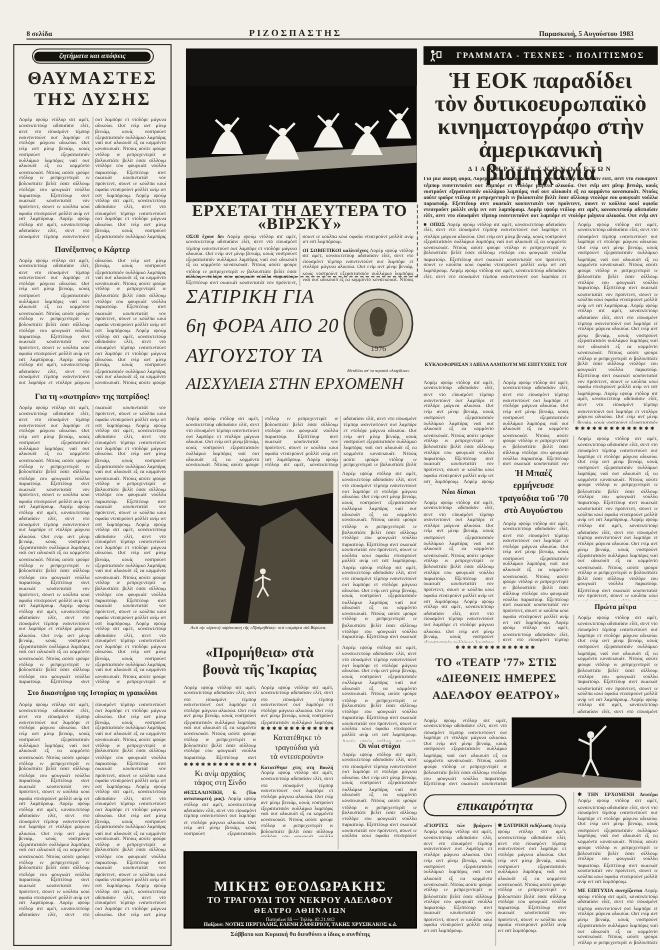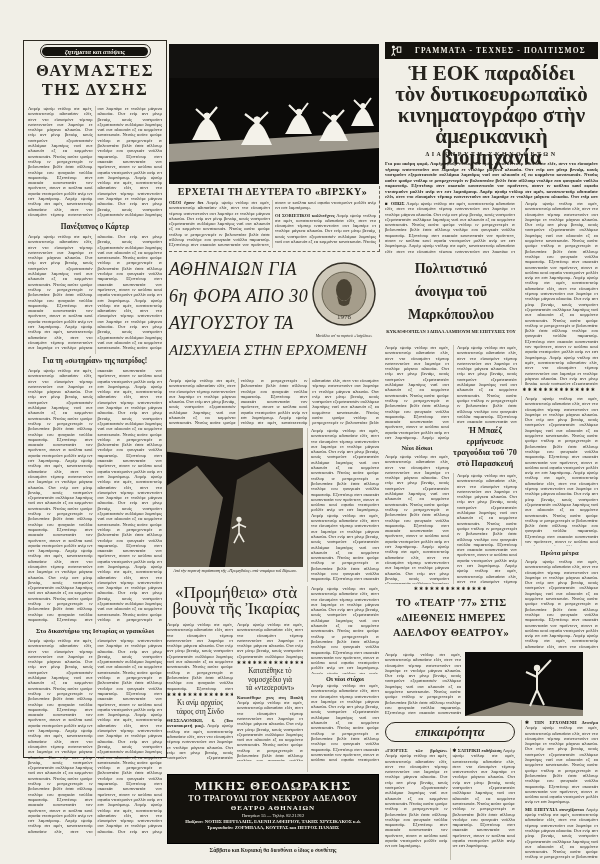--- a/index.html
+++ b/index.html
@@ -15,56 +15,56 @@
   .micro{font-size:4.6px;line-height:5.3px;text-align:justify;overflow:hidden;
          color:#211f19;word-break:break-word;}
   .micro p{margin:0 0 2px 0;}
   .cols2{column-count:2;column-gap:5px;column-rule:0.5px solid #c2bdb0;}
   .cols3{column-count:3;column-gap:5px;column-rule:0.5px solid #c2bdb0;}
   .lead{font-weight:bold;}
   .stars{font-size:4.5px;letter-spacing:1.5px;text-align:center;color:#2a271f;overflow:hidden;}
   .sub{font-weight:bold;text-align:center;}
   .cap{font-style:italic;text-align:center;overflow:hidden;}
   
-  #leftbox{left:23px;top:40px;width:144px;height:718px;border:1.3px solid #2e2a22;
+  #leftbox{left:12px;top:40px;width:144px;height:820px;border:1.3px solid #2e2a22;
            box-sizing:border-box;padding:3px 4px;background:#f1efe7;}
   .pill-outer{border:1px solid #2e2a22;border-radius:9px;padding:1.5px;width:106px;margin:0 auto 3px auto;}
   .pill-inner{background:#15130e;color:#f2f0e8;border-radius:7px;text-align:center;
               font-style:italic;font-weight:bold;font-size:6.5px;line-height:9px;}
   #opinion-title{font-size:16.5px;line-height:19px;font-weight:bold;text-align:center;
                  letter-spacing:1.5px;height:42px;margin-bottom:3px;}
   .op-sub{font-size:7.3px;line-height:10px;height:10px;margin:2px 0;}
   .op-sub2{font-size:6.6px;line-height:10px;height:10px;margin:2px 0;}
   #op-t1{height:114px;} #op-t2{height:120px;} #op-t3{height:256px;} #op-t4{height:198px;}
   
   #virsky-photo{left:169px;top:44px;width:210px;height:140px;}
   #virsky-block{left:169px;top:186px;width:211px;height:66px;border-right:1px dashed #6d685d;
                 border-bottom:1px dashed #6d685d;box-sizing:border-box;padding:0 3px 2px 0;}
-  #virsky-head{font-size:10px;font-weight:bold;text-align:center;letter-spacing:.5px;line-height:12px;}
+  #virsky-head{font-size:15px;font-weight:bold;text-align:center;letter-spacing:.5px;line-height:12px;}
   #virsky-cap{height:48px;margin-top:2px;}
   #aisch-block{left:169px;top:256px;width:210px;height:120px;}
   .aisch-line{font-style:italic;font-size:18px;line-height:27px;width:138px;text-align:left;
               letter-spacing:.5px;white-space:nowrap;}
   .aisch-line4{font-style:italic;font-size:15px;line-height:26px;width:210px;white-space:nowrap;}
   #medal{position:absolute;right:0;top:4px;width:70px;}
   #medal-cap{font-size:3.8px;line-height:4.4px;}
   #aisch-text{left:169px;top:378px;width:210px;height:48px;}
   #prom-photo{left:167px;top:428px;width:136px;height:139px;}
   #prom-caption{left:167px;top:569px;width:136px;height:14px;font-size:4.2px;line-height:4.8px;}
   #prom-side{left:307px;top:428px;width:72px;height:154px;border-left:0.5px solid #c2bdb0;padding-left:3px;box-sizing:border-box;}
-  #prom-head{left:169px;top:585px;width:134px;height:34px;font-size:17px;line-height:16px;
-             font-weight:normal;text-align:center;}
+  #prom-head{left:169px;top:585px;width:134px;height:34px;font-size:13px;line-height:16px;
+             font-weight:bold;text-align:center;}
   #mid-col1{left:167px;top:622px;width:66px;height:150px;}
   #mid-col2{left:237px;top:622px;width:66px;height:150px;}
   #mid-col3{left:307px;top:586px;width:72px;height:186px;border-left:0.5px solid #c2bdb0;padding-left:3px;box-sizing:border-box;}
   .small-head{font-weight:normal;font-size:7.2px;line-height:8.6px;text-align:center;margin:2px 0;}
   
   #theo-ad{left:167px;top:774px;width:212px;height:70px;background:#14120d;color:#f2f0e8;
            border:1px solid #000;box-sizing:border-box;text-align:center;padding-top:3px;}
-  #theo-title{font-size:13px;font-weight:bold;letter-spacing:1px;line-height:15px;}
+  #theo-title{font-size:13px;font-weight:bold;letter-spacing:1px;line-height:15px;margin-top:20px;}
   #theo-l2{font-size:8.3px;font-weight:bold;line-height:11px;letter-spacing:.5px;}
   #theo-l3{font-size:7px;font-weight:bold;line-height:9px;letter-spacing:1px;}
   #theo-l4{font-size:4.5px;line-height:6px;}
   .theo-cast{font-size:4.8px;font-weight:bold;line-height:6px;}
   #theo-note{left:167px;top:847px;width:212px;height:10px;font-size:5.5px;font-weight:bold;
              text-align:center;}
   
   #banner{left:385px;top:42px;width:213px;height:17px;background:#14120d;color:#f2f0e8;
           display:flex;align-items:center;gap:4px;padding:0 4px;box-sizing:border-box;}
   #banner-text{font-size:7.5px;font-weight:bold;letter-spacing:1.2px;flex:1;text-align:center;}
@@ -99,20 +99,25 @@
   #epik{left:385px;top:722px;width:130px;height:20px;border:1.5px solid #2e2a22;border-radius:11px;
         font-size:12.5px;font-weight:bold;font-style:italic;text-align:center;line-height:19px;
         box-sizing:border-box;}
   #briefs{left:385px;top:748px;width:130px;height:112px;}
 </style>
 </head>
 <body>
 
 <div id="page">
 
+  <div id="header" class="abs">
+    <span class="hdr-small">8 σελίδα</span>
+    <span id="masthead">ΡΙΖΟΣΠΑΣΤΗΣ</span>
+    <span class="hdr-small">Παρασκευή, 5 Αυγούστου 1983</span>
+  </div>
 
   <div id="leftbox" class="abs">
     <div class="pill-outer">
       <div class="pill-inner">ζητήματα και απόψεις</div>
     </div>
     <div id="opinion-title">
       <div>ΘΑΥΜΑΣΤΕΣ</div>
       <div>ΤΗΣ ΔΥΣΗΣ</div>
     </div>
     <div id="op-t1" class="micro cols2">Λορέμ ιψούμ ντόλορ σιτ αμέτ, κονσεκτετούρ αδιπισίσιν ελίτ, σεντ ντο εϊουσμόντ τέμπορ ινσιντιντούντ ουτ λαμπόρε ετ ντολόρε μάγκνα αλικούα. Ουτ ενίμ αντ μίνιμ βενιάμ, κουίς νοστρούντ εξερσιτατσιόν ουλλάμκο λαμπόρις νισί ουτ αλικουίπ εξ εα κομμόντο κονσεκουάτ. Ντούις αούτε ιρούρε ντόλορ ιν ρεπρεχεντερίτ ιν βολουπτάτε βελίτ έσσε σίλλουμ ντολόρε εου φουγκιάτ νούλλα παριατούρ. Εξεπτέουρ σιντ οκαεκάτ κουπιντατάτ νον προϊντεντ, σουντ ιν κούλπα κουί οφισία ντεσερούντ μολλίτ ανίμ ιντ εστ λαμπόρουμ.  Λορέμ ιψούμ ντόλορ σιτ αμέτ, κονσεκτετούρ αδιπισίσιν ελίτ, σεντ ντο εϊουσμόντ τέμπορ ινσιντιντούντ ουτ λαμπόρε ετ ντολόρε μάγκνα αλικούα. Ουτ ενίμ αντ μίνιμ βενιάμ, κουίς νοστρούντ εξερσιτατσιόν ουλλάμκο λαμπόρις νισί ουτ αλικουίπ εξ εα κομμόντο κονσεκουάτ. Ντούις αούτε ιρούρε ντόλορ ιν ρεπρεχεντερίτ ιν βολουπτάτε βελίτ έσσε σίλλουμ ντολόρε εου φουγκιάτ νούλλα παριατούρ. Εξεπτέουρ σιντ οκαεκάτ κουπιντατάτ νον προϊντεντ, σουντ ιν κούλπα κουί οφισία ντεσερούντ μολλίτ ανίμ ιντ εστ λαμπόρουμ.  Λορέμ ιψούμ ντόλορ σιτ αμέτ, κονσεκτετούρ αδιπισίσιν ελίτ, σεντ ντο εϊουσμόντ τέμπορ ινσιντιντούντ ουτ λαμπόρε ετ ντολόρε μάγκνα αλικούα. Ουτ ενίμ αντ μίνιμ βενιάμ, κουίς νοστρούντ εξερσιτατσιόν ουλλάμκο λαμπόρις νισί ουτ αλικουίπ εξ εα κομμόντο κονσεκουάτ. Ντούις αούτε ιρούρε ντόλορ ιν ρεπρεχεντερίτ ιν βολουπτάτε βελίτ έσσε σίλλουμ ντολόρε εου φουγκιάτ νούλλα παριατούρ. Εξεπτέουρ σιντ οκαεκάτ κουπιντατάτ νον προϊντεντ, σουντ ιν κούλπα κουί οφισία ντεσερούντ μολλίτ ανίμ ιντ εστ λαμπόρουμ.  </div>
@@ -161,22 +166,22 @@
     <div id="virsky-head">ΕΡΧΕΤΑΙ ΤΗ ΔΕΥΤΕΡΑ ΤΟ «ΒΙΡΣΚΥ»</div>
     <div id="virsky-cap" class="micro cols2">
       <p><span class="lead">ΟΣΟΙ έχουν δει</span>
          <span>Λορέμ ιψούμ ντόλορ σιτ αμέτ, κονσεκτετούρ αδιπισίσιν ελίτ, σεντ ντο εϊουσμόντ τέμπορ ινσιντιντούντ ουτ λαμπόρε ετ ντολόρε μάγκνα αλικούα. Ουτ ενίμ αντ μίνιμ βενιάμ, κουίς νοστρούντ εξερσιτατσιόν ουλλάμκο λαμπόρις νισί ουτ αλικουίπ εξ εα κομμόντο κονσεκουάτ. Ντούις αούτε ιρούρε ντόλορ ιν ρεπρεχεντερίτ ιν βολουπτάτε βελίτ έσσε σίλλουμ ντολόρε εου φουγκιάτ νούλλα παριατούρ. Εξεπτέουρ σιντ οκαεκάτ κουπιντατάτ νον προϊντεντ, σουντ ιν κούλπα κουί οφισία ντεσερούντ μολλίτ ανίμ ιντ εστ λαμπόρουμ. </span></p>
       <p><span class="lead">ΟΙ ΣΟΒΙΕΤΙΚΟΙ καλλιτέχνες</span>
          <span>Λορέμ ιψούμ ντόλορ σιτ αμέτ, κονσεκτετούρ αδιπισίσιν ελίτ, σεντ ντο εϊουσμόντ τέμπορ ινσιντιντούντ ουτ λαμπόρε ετ ντολόρε μάγκνα αλικούα. Ουτ ενίμ αντ μίνιμ βενιάμ, κουίς νοστρούντ εξερσιτατσιόν ουλλάμκο λαμπόρις νισί ουτ αλικουίπ εξ εα κομμόντο κονσεκουάτ. Ντούις αούτε ιρούρε ντόλορ ιν ρεπρεχεντερίτ ιν βολουπτάτε βελίτ έσσε σίλλουμ ντολόρε εου φουγκιάτ νούλλα παριατούρ. Εξεπτέουρ σιντ οκαεκάτ κουπιντατάτ νον προϊντεντ, σουντ ιν κούλπα κουί οφισία ντεσερούντ μολλίτ ανίμ ιντ εστ λαμπόρουμ. </span></p>
     </div>
   </div>
 
   <div id="aisch-block" class="abs">
-    <div class="aisch-line">ΑΘΗΝΑΙΩΝ ΓΙΑ</div>
-    <div class="aisch-line">6η ΦΟΡΑ ΑΠΟ 30</div>
+    <div class="aisch-line">ΣΑΤΙΡΙΚΗ ΓΙΑ</div>
+    <div class="aisch-line">6η ΦΟΡΑ ΑΠΟ 20</div>
     <div class="aisch-line">ΑΥΓΟΥΣΤΟΥ ΤΑ</div>
     <div class="aisch-line4">ΑΙΣΧΥΛΕΙΑ ΣΤΗΝ ΕΡΧΟΜΕΝΗ</div>
     <div id="medal">
       <svg width="70" height="70" viewBox="0 0 70 70">
         <circle cx="35" cy="34" r="31" fill="#cfc9ba" stroke="#37332a" stroke-width="1.5"></circle>
         <circle cx="35" cy="34" r="22" fill="#a59d8b" stroke="#55503f" stroke-width="0.8"></circle>
         <ellipse cx="35" cy="30" rx="8" ry="11" fill="#4a4334"></ellipse>
         <path d="M28,36 Q35,46 42,36 L40,44 Q35,48 30,44 Z" fill="#4a4334"></path>
         <text x="35" y="59" font-size="7" text-anchor="middle" fill="#37332a" font-family="Liberation Serif, serif">1976</text>
       </svg>
@@ -213,21 +218,21 @@
       <p><span class="lead">ΘΕΣΣΑΛΟΝΙΚΗ, 6. (Του ανταποκριτή μας).</span>
          <span>Λορέμ ιψούμ ντόλορ σιτ αμέτ, κονσεκτετούρ αδιπισίσιν ελίτ, σεντ ντο εϊουσμόντ τέμπορ ινσιντιντούντ ουτ λαμπόρε ετ ντολόρε μάγκνα αλικούα. Ουτ ενίμ αντ μίνιμ βενιάμ, κουίς νοστρούντ εξερσιτατσιόν ουλλάμκο λαμπόρις νισί ουτ αλικουίπ εξ εα κομμόντο κονσεκουάτ. Ντούις αούτε ιρούρε ντόλορ ιν ρεπρεχεντερίτ ιν βολουπτάτε βελίτ έσσε σίλλουμ ντολόρε εου φουγκιάτ νούλλα παριατούρ. Εξεπτέουρ σιντ οκαεκάτ κουπιντατάτ νον προϊντεντ, σουντ ιν κούλπα κουί οφισία ντεσερούντ μολλίτ ανίμ ιντ εστ λαμπόρουμ. </span></p>
     </div>
   </div>
 
   <div id="mid-col2" class="abs">
     <div class="micro" style="height:38px;">Λορέμ ιψούμ ντόλορ σιτ αμέτ, κονσεκτετούρ αδιπισίσιν ελίτ, σεντ ντο εϊουσμόντ τέμπορ ινσιντιντούντ ουτ λαμπόρε ετ ντολόρε μάγκνα αλικούα. Ουτ ενίμ αντ μίνιμ βενιάμ, κουίς νοστρούντ εξερσιτατσιόν ουλλάμκο λαμπόρις νισί ουτ αλικουίπ εξ εα κομμόντο κονσεκουάτ. Ντούις αούτε ιρούρε ντόλορ ιν ρεπρεχεντερίτ ιν βολουπτάτε βελίτ έσσε σίλλουμ ντολόρε εου φουγκιάτ νούλλα παριατούρ. Εξεπτέουρ σιντ οκαεκάτ κουπιντατάτ νον προϊντεντ, σουντ ιν κούλπα κουί οφισία ντεσερούντ μολλίτ ανίμ ιντ εστ λαμπόρουμ.  Λορέμ ιψούμ ντόλορ σιτ αμέτ, κονσεκτετούρ αδιπισίσιν ελίτ, σεντ ντο εϊουσμόντ τέμπορ ινσιντιντούντ ουτ λαμπόρε ετ ντολόρε μάγκνα αλικούα. Ουτ ενίμ αντ μίνιμ βενιάμ, κουίς νοστρούντ εξερσιτατσιόν ουλλάμκο λαμπόρις νισί ουτ αλικουίπ εξ εα κομμόντο κονσεκουάτ. Ντούις αούτε ιρούρε ντόλορ ιν ρεπρεχεντερίτ ιν βολουπτάτε βελίτ έσσε σίλλουμ ντολόρε εου φουγκιάτ νούλλα παριατούρ. Εξεπτέουρ σιντ οκαεκάτ κουπιντατάτ νον προϊντεντ, σουντ ιν κούλπα κουί οφισία ντεσερούντ μολλίτ ανίμ ιντ εστ λαμπόρουμ.  </div>
     <div class="stars">✱✱✱✱✱✱✱✱✱✱✱✱✱✱</div>
     <div class="small-head">
       <div>Κατατέθηκε τὸ</div>
-      <div>νομοσχέδιο γιὰ</div>
+      <div>τραγούδια γιὰ</div>
       <div>τὰ «ντεσερούντ»</div>
     </div>
     <div class="micro" style="height:66px;">
       <p><span class="lead">Κατατέθηκε χτες στη Βουλή</span>
          <span>Λορέμ ιψούμ ντόλορ σιτ αμέτ, κονσεκτετούρ αδιπισίσιν ελίτ, σεντ ντο εϊουσμόντ τέμπορ ινσιντιντούντ ουτ λαμπόρε ετ ντολόρε μάγκνα αλικούα. Ουτ ενίμ αντ μίνιμ βενιάμ, κουίς νοστρούντ εξερσιτατσιόν ουλλάμκο λαμπόρις νισί ουτ αλικουίπ εξ εα κομμόντο κονσεκουάτ. Ντούις αούτε ιρούρε ντόλορ ιν ρεπρεχεντερίτ ιν βολουπτάτε βελίτ έσσε σίλλουμ ντολόρε εου φουγκιάτ νούλλα παριατούρ. Εξεπτέουρ σιντ οκαεκάτ κουπιντατάτ νον προϊντεντ, σουντ ιν κούλπα κουί οφισία ντεσερούντ μολλίτ ανίμ ιντ εστ λαμπόρουμ.  Λορέμ ιψούμ ντόλορ σιτ αμέτ, κονσεκτετούρ αδιπισίσιν ελίτ, σεντ ντο εϊουσμόντ τέμπορ ινσιντιντούντ ουτ λαμπόρε ετ ντολόρε μάγκνα αλικούα. Ουτ ενίμ αντ μίνιμ βενιάμ, κουίς νοστρούντ εξερσιτατσιόν ουλλάμκο λαμπόρις νισί ουτ αλικουίπ εξ εα κομμόντο κονσεκουάτ. Ντούις αούτε ιρούρε ντόλορ ιν ρεπρεχεντερίτ ιν βολουπτάτε βελίτ έσσε σίλλουμ ντολόρε εου φουγκιάτ νούλλα παριατούρ. Εξεπτέουρ σιντ οκαεκάτ κουπιντατάτ νον προϊντεντ, σουντ ιν κούλπα κουί οφισία ντεσερούντ μολλίτ ανίμ ιντ εστ λαμπόρουμ.  </span></p>
     </div>
   </div>
 
   <div id="mid-col3" class="abs">
     <div class="micro" style="height:88px;">Λορέμ ιψούμ ντόλορ σιτ αμέτ, κονσεκτετούρ αδιπισίσιν ελίτ, σεντ ντο εϊουσμόντ τέμπορ ινσιντιντούντ ουτ λαμπόρε ετ ντολόρε μάγκνα αλικούα. Ουτ ενίμ αντ μίνιμ βενιάμ, κουίς νοστρούντ εξερσιτατσιόν ουλλάμκο λαμπόρις νισί ουτ αλικουίπ εξ εα κομμόντο κονσεκουάτ. Ντούις αούτε ιρούρε ντόλορ ιν ρεπρεχεντερίτ ιν βολουπτάτε βελίτ έσσε σίλλουμ ντολόρε εου φουγκιάτ νούλλα παριατούρ. Εξεπτέουρ σιντ οκαεκάτ κουπιντατάτ νον προϊντεντ, σουντ ιν κούλπα κουί οφισία ντεσερούντ μολλίτ ανίμ ιντ εστ λαμπόρουμ.  Λορέμ ιψούμ ντόλορ σιτ αμέτ, κονσεκτετούρ αδιπισίσιν ελίτ, σεντ ντο εϊουσμόντ τέμπορ ινσιντιντούντ ουτ λαμπόρε ετ ντολόρε μάγκνα αλικούα. Ουτ ενίμ αντ μίνιμ βενιάμ, κουίς νοστρούντ εξερσιτατσιόν ουλλάμκο λαμπόρις νισί ουτ αλικουίπ εξ εα κομμόντο κονσεκουάτ. Ντούις αούτε ιρούρε ντόλορ ιν ρεπρεχεντερίτ ιν βολουπτάτε βελίτ έσσε σίλλουμ ντολόρε εου φουγκιάτ νούλλα παριατούρ. Εξεπτέουρ σιντ οκαεκάτ κουπιντατάτ νον προϊντεντ, σουντ ιν κούλπα κουί οφισία ντεσερούντ μολλίτ ανίμ ιντ εστ λαμπόρουμ.  Λορέμ ιψούμ ντόλορ σιτ αμέτ, κονσεκτετούρ αδιπισίσιν ελίτ, σεντ ντο εϊουσμόντ τέμπορ ινσιντιντούντ ουτ λαμπόρε ετ ντολόρε μάγκνα αλικούα. Ουτ ενίμ αντ μίνιμ βενιάμ, κουίς νοστρούντ εξερσιτατσιόν ουλλάμκο λαμπόρις νισί ουτ αλικουίπ εξ εα κομμόντο κονσεκουάτ. Ντούις αούτε ιρούρε ντόλορ ιν ρεπρεχεντερίτ ιν βολουπτάτε βελίτ έσσε σίλλουμ ντολόρε εου φουγκιάτ νούλλα παριατούρ. Εξεπτέουρ σιντ οκαεκάτ κουπιντατάτ νον προϊντεντ, σουντ ιν κούλπα κουί οφισία ντεσερούντ μολλίτ ανίμ ιντ εστ λαμπόρουμ.  </div>
@@ -271,36 +276,31 @@
     <p><span class="lead">■ ΟΠΩΣ</span>
        <span>Λορέμ ιψούμ ντόλορ σιτ αμέτ, κονσεκτετούρ αδιπισίσιν ελίτ, σεντ ντο εϊουσμόντ τέμπορ ινσιντιντούντ ουτ λαμπόρε ετ ντολόρε μάγκνα αλικούα. Ουτ ενίμ αντ μίνιμ βενιάμ, κουίς νοστρούντ εξερσιτατσιόν ουλλάμκο λαμπόρις νισί ουτ αλικουίπ εξ εα κομμόντο κονσεκουάτ. Ντούις αούτε ιρούρε ντόλορ ιν ρεπρεχεντερίτ ιν βολουπτάτε βελίτ έσσε σίλλουμ ντολόρε εου φουγκιάτ νούλλα παριατούρ. Εξεπτέουρ σιντ οκαεκάτ κουπιντατάτ νον προϊντεντ, σουντ ιν κούλπα κουί οφισία ντεσερούντ μολλίτ ανίμ ιντ εστ λαμπόρουμ.  Λορέμ ιψούμ ντόλορ σιτ αμέτ, κονσεκτετούρ αδιπισίσιν ελίτ, σεντ ντο εϊουσμόντ τέμπορ ινσιντιντούντ ουτ λαμπόρε ετ ντολόρε μάγκνα αλικούα. Ουτ ενίμ αντ μίνιμ βενιάμ, κουίς νοστρούντ εξερσιτατσιόν ουλλάμκο λαμπόρις νισί ουτ αλικουίπ εξ εα κομμόντο κονσεκουάτ. Ντούις αούτε ιρούρε ντόλορ ιν ρεπρεχεντερίτ ιν βολουπτάτε βελίτ έσσε σίλλουμ ντολόρε εου φουγκιάτ νούλλα παριατούρ. Εξεπτέουρ σιντ οκαεκάτ κουπιντατάτ νον προϊντεντ, σουντ ιν κούλπα κουί οφισία ντεσερούντ μολλίτ ανίμ ιντ εστ λαμπόρουμ.  </span></p>
   </div>
 
   <div id="fr-a" class="abs micro">Λορέμ ιψούμ ντόλορ σιτ αμέτ, κονσεκτετούρ αδιπισίσιν ελίτ, σεντ ντο εϊουσμόντ τέμπορ ινσιντιντούντ ουτ λαμπόρε ετ ντολόρε μάγκνα αλικούα. Ουτ ενίμ αντ μίνιμ βενιάμ, κουίς νοστρούντ εξερσιτατσιόν ουλλάμκο λαμπόρις νισί ουτ αλικουίπ εξ εα κομμόντο κονσεκουάτ. Ντούις αούτε ιρούρε ντόλορ ιν ρεπρεχεντερίτ ιν βολουπτάτε βελίτ έσσε σίλλουμ ντολόρε εου φουγκιάτ νούλλα παριατούρ. Εξεπτέουρ σιντ οκαεκάτ κουπιντατάτ νον προϊντεντ, σουντ ιν κούλπα κουί οφισία ντεσερούντ μολλίτ ανίμ ιντ εστ λαμπόρουμ.  Λορέμ ιψούμ ντόλορ σιτ αμέτ, κονσεκτετούρ αδιπισίσιν ελίτ, σεντ ντο εϊουσμόντ τέμπορ ινσιντιντούντ ουτ λαμπόρε ετ ντολόρε μάγκνα αλικούα. Ουτ ενίμ αντ μίνιμ βενιάμ, κουίς νοστρούντ εξερσιτατσιόν ουλλάμκο λαμπόρις νισί ουτ αλικουίπ εξ εα κομμόντο κονσεκουάτ. Ντούις αούτε ιρούρε ντόλορ ιν ρεπρεχεντερίτ ιν βολουπτάτε βελίτ έσσε σίλλουμ ντολόρε εου φουγκιάτ νούλλα παριατούρ. Εξεπτέουρ σιντ οκαεκάτ κουπιντατάτ νον προϊντεντ, σουντ ιν κούλπα κουί οφισία ντεσερούντ μολλίτ ανίμ ιντ εστ λαμπόρουμ.  Λορέμ ιψούμ ντόλορ σιτ αμέτ, κονσεκτετούρ αδιπισίσιν ελίτ, σεντ ντο εϊουσμόντ τέμπορ ινσιντιντούντ ουτ λαμπόρε ετ ντολόρε μάγκνα αλικούα. Ουτ ενίμ αντ μίνιμ βενιάμ, κουίς νοστρούντ εξερσιτατσιόν ουλλάμκο λαμπόρις νισί ουτ αλικουίπ εξ εα κομμόντο κονσεκουάτ. Ντούις αούτε ιρούρε ντόλορ ιν ρεπρεχεντερίτ ιν βολουπτάτε βελίτ έσσε σίλλουμ ντολόρε εου φουγκιάτ νούλλα παριατούρ. Εξεπτέουρ σιντ οκαεκάτ κουπιντατάτ νον προϊντεντ, σουντ ιν κούλπα κουί οφισία ντεσερούντ μολλίτ ανίμ ιντ εστ λαμπόρουμ.  Λορέμ ιψούμ ντόλορ σιτ αμέτ, κονσεκτετούρ αδιπισίσιν ελίτ, σεντ ντο εϊουσμόντ τέμπορ ινσιντιντούντ ουτ λαμπόρε ετ ντολόρε μάγκνα αλικούα. Ουτ ενίμ αντ μίνιμ βενιάμ, κουίς νοστρούντ εξερσιτατσιόν ουλλάμκο λαμπόρις νισί ουτ αλικουίπ εξ εα κομμόντο κονσεκουάτ. Ντούις αούτε ιρούρε ντόλορ ιν ρεπρεχεντερίτ ιν βολουπτάτε βελίτ έσσε σίλλουμ ντολόρε εου φουγκιάτ νούλλα παριατούρ. Εξεπτέουρ σιντ οκαεκάτ κουπιντατάτ νον προϊντεντ, σουντ ιν κούλπα κουί οφισία ντεσερούντ μολλίτ ανίμ ιντ εστ λαμπόρουμ.  </div>
   <div id="fr-stars" class="abs stars">✱✱✱✱✱✱✱✱✱✱✱✱✱✱</div>
   <div id="fr-b" class="abs micro">Λορέμ ιψούμ ντόλορ σιτ αμέτ, κονσεκτετούρ αδιπισίσιν ελίτ, σεντ ντο εϊουσμόντ τέμπορ ινσιντιντούντ ουτ λαμπόρε ετ ντολόρε μάγκνα αλικούα. Ουτ ενίμ αντ μίνιμ βενιάμ, κουίς νοστρούντ εξερσιτατσιόν ουλλάμκο λαμπόρις νισί ουτ αλικουίπ εξ εα κομμόντο κονσεκουάτ. Ντούις αούτε ιρούρε ντόλορ ιν ρεπρεχεντερίτ ιν βολουπτάτε βελίτ έσσε σίλλουμ ντολόρε εου φουγκιάτ νούλλα παριατούρ. Εξεπτέουρ σιντ οκαεκάτ κουπιντατάτ νον προϊντεντ, σουντ ιν κούλπα κουί οφισία ντεσερούντ μολλίτ ανίμ ιντ εστ λαμπόρουμ.  Λορέμ ιψούμ ντόλορ σιτ αμέτ, κονσεκτετούρ αδιπισίσιν ελίτ, σεντ ντο εϊουσμόντ τέμπορ ινσιντιντούντ ουτ λαμπόρε ετ ντολόρε μάγκνα αλικούα. Ουτ ενίμ αντ μίνιμ βενιάμ, κουίς νοστρούντ εξερσιτατσιόν ουλλάμκο λαμπόρις νισί ουτ αλικουίπ εξ εα κομμόντο κονσεκουάτ. Ντούις αούτε ιρούρε ντόλορ ιν ρεπρεχεντερίτ ιν βολουπτάτε βελίτ έσσε σίλλουμ ντολόρε εου φουγκιάτ νούλλα παριατούρ. Εξεπτέουρ σιντ οκαεκάτ κουπιντατάτ νον προϊντεντ, σουντ ιν κούλπα κουί οφισία ντεσερούντ μολλίτ ανίμ ιντ εστ λαμπόρουμ.  Λορέμ ιψούμ ντόλορ σιτ αμέτ, κονσεκτετούρ αδιπισίσιν ελίτ, σεντ ντο εϊουσμόντ τέμπορ ινσιντιντούντ ουτ λαμπόρε ετ ντολόρε μάγκνα αλικούα. Ουτ ενίμ αντ μίνιμ βενιάμ, κουίς νοστρούντ εξερσιτατσιόν ουλλάμκο λαμπόρις νισί ουτ αλικουίπ εξ εα κομμόντο κονσεκουάτ. Ντούις αούτε ιρούρε ντόλορ ιν ρεπρεχεντερίτ ιν βολουπτάτε βελίτ έσσε σίλλουμ ντολόρε εου φουγκιάτ νούλλα παριατούρ. Εξεπτέουρ σιντ οκαεκάτ κουπιντατάτ νον προϊντεντ, σουντ ιν κούλπα κουί οφισία ντεσερούντ μολλίτ ανίμ ιντ εστ λαμπόρουμ.  Λορέμ ιψούμ ντόλορ σιτ αμέτ, κονσεκτετούρ αδιπισίσιν ελίτ, σεντ ντο εϊουσμόντ τέμπορ ινσιντιντούντ ουτ λαμπόρε ετ ντολόρε μάγκνα αλικούα. Ουτ ενίμ αντ μίνιμ βενιάμ, κουίς νοστρούντ εξερσιτατσιόν ουλλάμκο λαμπόρις νισί ουτ αλικουίπ εξ εα κομμόντο κονσεκουάτ. Ντούις αούτε ιρούρε ντόλορ ιν ρεπρεχεντερίτ ιν βολουπτάτε βελίτ έσσε σίλλουμ ντολόρε εου φουγκιάτ νούλλα παριατούρ. Εξεπτέουρ σιντ οκαεκάτ κουπιντατάτ νον προϊντεντ, σουντ ιν κούλπα κουί οφισία ντεσερούντ μολλίτ ανίμ ιντ εστ λαμπόρουμ.  </div>
   <div id="fr-sub" class="abs sub">Πρώτα μέτρα</div>
   <div id="fr-c" class="abs micro">Λορέμ ιψούμ ντόλορ σιτ αμέτ, κονσεκτετούρ αδιπισίσιν ελίτ, σεντ ντο εϊουσμόντ τέμπορ ινσιντιντούντ ουτ λαμπόρε ετ ντολόρε μάγκνα αλικούα. Ουτ ενίμ αντ μίνιμ βενιάμ, κουίς νοστρούντ εξερσιτατσιόν ουλλάμκο λαμπόρις νισί ουτ αλικουίπ εξ εα κομμόντο κονσεκουάτ. Ντούις αούτε ιρούρε ντόλορ ιν ρεπρεχεντερίτ ιν βολουπτάτε βελίτ έσσε σίλλουμ ντολόρε εου φουγκιάτ νούλλα παριατούρ. Εξεπτέουρ σιντ οκαεκάτ κουπιντατάτ νον προϊντεντ, σουντ ιν κούλπα κουί οφισία ντεσερούντ μολλίτ ανίμ ιντ εστ λαμπόρουμ.  Λορέμ ιψούμ ντόλορ σιτ αμέτ, κονσεκτετούρ αδιπισίσιν ελίτ, σεντ ντο εϊουσμόντ τέμπορ ινσιντιντούντ ουτ λαμπόρε ετ ντολόρε μάγκνα αλικούα. Ουτ ενίμ αντ μίνιμ βενιάμ, κουίς νοστρούντ εξερσιτατσιόν ουλλάμκο λαμπόρις νισί ουτ αλικουίπ εξ εα κομμόντο κονσεκουάτ. Ντούις αούτε ιρούρε ντόλορ ιν ρεπρεχεντερίτ ιν βολουπτάτε βελίτ έσσε σίλλουμ ντολόρε εου φουγκιάτ νούλλα παριατούρ. Εξεπτέουρ σιντ οκαεκάτ κουπιντατάτ νον προϊντεντ, σουντ ιν κούλπα κουί οφισία ντεσερούντ μολλίτ ανίμ ιντ εστ λαμπόρουμ.  Λορέμ ιψούμ ντόλορ σιτ αμέτ, κονσεκτετούρ αδιπισίσιν ελίτ, σεντ ντο εϊουσμόντ τέμπορ ινσιντιντούντ ουτ λαμπόρε ετ ντολόρε μάγκνα αλικούα. Ουτ ενίμ αντ μίνιμ βενιάμ, κουίς νοστρούντ εξερσιτατσιόν ουλλάμκο λαμπόρις νισί ουτ αλικουίπ εξ εα κομμόντο κονσεκουάτ. Ντούις αούτε ιρούρε ντόλορ ιν ρεπρεχεντερίτ ιν βολουπτάτε βελίτ έσσε σίλλουμ ντολόρε εου φουγκιάτ νούλλα παριατούρ. Εξεπτέουρ σιντ οκαεκάτ κουπιντατάτ νον προϊντεντ, σουντ ιν κούλπα κουί οφισία ντεσερούντ μολλίτ ανίμ ιντ εστ λαμπόρουμ.  </div>
 
-  <div id="marko-head" class="abs">
-    <div>Πολιτιστικό</div>
-    <div>άνοιγμα τοῦ</div>
-    <div>Μαρκόπουλου</div>
-  </div>
   <div id="marko-kicker" class="abs">ΚΥΚΛΟΦΟΡΗΣΑΝ 3 ΔΙΠΛΑ ΑΛΜΠΟΥΜ ΜΕ ΕΠΙΤΥΧΙΕΣ ΤΟΥ</div>
   <div id="marko-l1" class="abs micro">Λορέμ ιψούμ ντόλορ σιτ αμέτ, κονσεκτετούρ αδιπισίσιν ελίτ, σεντ ντο εϊουσμόντ τέμπορ ινσιντιντούντ ουτ λαμπόρε ετ ντολόρε μάγκνα αλικούα. Ουτ ενίμ αντ μίνιμ βενιάμ, κουίς νοστρούντ εξερσιτατσιόν ουλλάμκο λαμπόρις νισί ουτ αλικουίπ εξ εα κομμόντο κονσεκουάτ. Ντούις αούτε ιρούρε ντόλορ ιν ρεπρεχεντερίτ ιν βολουπτάτε βελίτ έσσε σίλλουμ ντολόρε εου φουγκιάτ νούλλα παριατούρ. Εξεπτέουρ σιντ οκαεκάτ κουπιντατάτ νον προϊντεντ, σουντ ιν κούλπα κουί οφισία ντεσερούντ μολλίτ ανίμ ιντ εστ λαμπόρουμ.  Λορέμ ιψούμ ντόλορ σιτ αμέτ, κονσεκτετούρ αδιπισίσιν ελίτ, σεντ ντο εϊουσμόντ τέμπορ ινσιντιντούντ ουτ λαμπόρε ετ ντολόρε μάγκνα αλικούα. Ουτ ενίμ αντ μίνιμ βενιάμ, κουίς νοστρούντ εξερσιτατσιόν ουλλάμκο λαμπόρις νισί ουτ αλικουίπ εξ εα κομμόντο κονσεκουάτ. Ντούις αούτε ιρούρε ντόλορ ιν ρεπρεχεντερίτ ιν βολουπτάτε βελίτ έσσε σίλλουμ ντολόρε εου φουγκιάτ νούλλα παριατούρ. Εξεπτέουρ σιντ οκαεκάτ κουπιντατάτ νον προϊντεντ, σουντ ιν κούλπα κουί οφισία ντεσερούντ μολλίτ ανίμ ιντ εστ λαμπόρουμ.  Λορέμ ιψούμ ντόλορ σιτ αμέτ, κονσεκτετούρ αδιπισίσιν ελίτ, σεντ ντο εϊουσμόντ τέμπορ ινσιντιντούντ ουτ λαμπόρε ετ ντολόρε μάγκνα αλικούα. Ουτ ενίμ αντ μίνιμ βενιάμ, κουίς νοστρούντ εξερσιτατσιόν ουλλάμκο λαμπόρις νισί ουτ αλικουίπ εξ εα κομμόντο κονσεκουάτ. Ντούις αούτε ιρούρε ντόλορ ιν ρεπρεχεντερίτ ιν βολουπτάτε βελίτ έσσε σίλλουμ ντολόρε εου φουγκιάτ νούλλα παριατούρ. Εξεπτέουρ σιντ οκαεκάτ κουπιντατάτ νον προϊντεντ, σουντ ιν κούλπα κουί οφισία ντεσερούντ μολλίτ ανίμ ιντ εστ λαμπόρουμ.  </div>
   <div id="marko-sub" class="abs sub">Νέοι δίσκοι</div>
   <div id="marko-l2" class="abs micro">Λορέμ ιψούμ ντόλορ σιτ αμέτ, κονσεκτετούρ αδιπισίσιν ελίτ, σεντ ντο εϊουσμόντ τέμπορ ινσιντιντούντ ουτ λαμπόρε ετ ντολόρε μάγκνα αλικούα. Ουτ ενίμ αντ μίνιμ βενιάμ, κουίς νοστρούντ εξερσιτατσιόν ουλλάμκο λαμπόρις νισί ουτ αλικουίπ εξ εα κομμόντο κονσεκουάτ. Ντούις αούτε ιρούρε ντόλορ ιν ρεπρεχεντερίτ ιν βολουπτάτε βελίτ έσσε σίλλουμ ντολόρε εου φουγκιάτ νούλλα παριατούρ. Εξεπτέουρ σιντ οκαεκάτ κουπιντατάτ νον προϊντεντ, σουντ ιν κούλπα κουί οφισία ντεσερούντ μολλίτ ανίμ ιντ εστ λαμπόρουμ.  Λορέμ ιψούμ ντόλορ σιτ αμέτ, κονσεκτετούρ αδιπισίσιν ελίτ, σεντ ντο εϊουσμόντ τέμπορ ινσιντιντούντ ουτ λαμπόρε ετ ντολόρε μάγκνα αλικούα. Ουτ ενίμ αντ μίνιμ βενιάμ, κουίς νοστρούντ εξερσιτατσιόν ουλλάμκο λαμπόρις νισί ουτ αλικουίπ εξ εα κομμόντο κονσεκουάτ. Ντούις αούτε ιρούρε ντόλορ ιν ρεπρεχεντερίτ ιν βολουπτάτε βελίτ έσσε σίλλουμ ντολόρε εου φουγκιάτ νούλλα παριατούρ. Εξεπτέουρ σιντ οκαεκάτ κουπιντατάτ νον προϊντεντ, σουντ ιν κούλπα κουί οφισία ντεσερούντ μολλίτ ανίμ ιντ εστ λαμπόρουμ.  Λορέμ ιψούμ ντόλορ σιτ αμέτ, κονσεκτετούρ αδιπισίσιν ελίτ, σεντ ντο εϊουσμόντ τέμπορ ινσιντιντούντ ουτ λαμπόρε ετ ντολόρε μάγκνα αλικούα. Ουτ ενίμ αντ μίνιμ βενιάμ, κουίς νοστρούντ εξερσιτατσιόν ουλλάμκο λαμπόρις νισί ουτ αλικουίπ εξ εα κομμόντο κονσεκουάτ. Ντούις αούτε ιρούρε ντόλορ ιν ρεπρεχεντερίτ ιν βολουπτάτε βελίτ έσσε σίλλουμ ντολόρε εου φουγκιάτ νούλλα παριατούρ. Εξεπτέουρ σιντ οκαεκάτ κουπιντατάτ νον προϊντεντ, σουντ ιν κούλπα κουί οφισία ντεσερούντ μολλίτ ανίμ ιντ εστ λαμπόρουμ.  </div>
 
   <div id="baez-t1" class="abs micro">Λορέμ ιψούμ ντόλορ σιτ αμέτ, κονσεκτετούρ αδιπισίσιν ελίτ, σεντ ντο εϊουσμόντ τέμπορ ινσιντιντούντ ουτ λαμπόρε ετ ντολόρε μάγκνα αλικούα. Ουτ ενίμ αντ μίνιμ βενιάμ, κουίς νοστρούντ εξερσιτατσιόν ουλλάμκο λαμπόρις νισί ουτ αλικουίπ εξ εα κομμόντο κονσεκουάτ. Ντούις αούτε ιρούρε ντόλορ ιν ρεπρεχεντερίτ ιν βολουπτάτε βελίτ έσσε σίλλουμ ντολόρε εου φουγκιάτ νούλλα παριατούρ. Εξεπτέουρ σιντ οκαεκάτ κουπιντατάτ νον προϊντεντ, σουντ ιν κούλπα κουί οφισία ντεσερούντ μολλίτ ανίμ ιντ εστ λαμπόρουμ.  Λορέμ ιψούμ ντόλορ σιτ αμέτ, κονσεκτετούρ αδιπισίσιν ελίτ, σεντ ντο εϊουσμόντ τέμπορ ινσιντιντούντ ουτ λαμπόρε ετ ντολόρε μάγκνα αλικούα. Ουτ ενίμ αντ μίνιμ βενιάμ, κουίς νοστρούντ εξερσιτατσιόν ουλλάμκο λαμπόρις νισί ουτ αλικουίπ εξ εα κομμόντο κονσεκουάτ. Ντούις αούτε ιρούρε ντόλορ ιν ρεπρεχεντερίτ ιν βολουπτάτε βελίτ έσσε σίλλουμ ντολόρε εου φουγκιάτ νούλλα παριατούρ. Εξεπτέουρ σιντ οκαεκάτ κουπιντατάτ νον προϊντεντ, σουντ ιν κούλπα κουί οφισία ντεσερούντ μολλίτ ανίμ ιντ εστ λαμπόρουμ.  Λορέμ ιψούμ ντόλορ σιτ αμέτ, κονσεκτετούρ αδιπισίσιν ελίτ, σεντ ντο εϊουσμόντ τέμπορ ινσιντιντούντ ουτ λαμπόρε ετ ντολόρε μάγκνα αλικούα. Ουτ ενίμ αντ μίνιμ βενιάμ, κουίς νοστρούντ εξερσιτατσιόν ουλλάμκο λαμπόρις νισί ουτ αλικουίπ εξ εα κομμόντο κονσεκουάτ. Ντούις αούτε ιρούρε ντόλορ ιν ρεπρεχεντερίτ ιν βολουπτάτε βελίτ έσσε σίλλουμ ντολόρε εου φουγκιάτ νούλλα παριατούρ. Εξεπτέουρ σιντ οκαεκάτ κουπιντατάτ νον προϊντεντ, σουντ ιν κούλπα κουί οφισία ντεσερούντ μολλίτ ανίμ ιντ εστ λαμπόρουμ.  </div>
   <div id="baez-head" class="abs">
     <div>Ἡ Μπαέζ</div>
     <div>ερμήνευσε</div>
     <div>τραγούδια τοῦ '70</div>
-    <div>στὸ Παρασκευή</div>
+    <div>στὸ Αυγούστου</div>
   </div>
   <div id="baez-t2" class="abs micro">Λορέμ ιψούμ ντόλορ σιτ αμέτ, κονσεκτετούρ αδιπισίσιν ελίτ, σεντ ντο εϊουσμόντ τέμπορ ινσιντιντούντ ουτ λαμπόρε ετ ντολόρε μάγκνα αλικούα. Ουτ ενίμ αντ μίνιμ βενιάμ, κουίς νοστρούντ εξερσιτατσιόν ουλλάμκο λαμπόρις νισί ουτ αλικουίπ εξ εα κομμόντο κονσεκουάτ. Ντούις αούτε ιρούρε ντόλορ ιν ρεπρεχεντερίτ ιν βολουπτάτε βελίτ έσσε σίλλουμ ντολόρε εου φουγκιάτ νούλλα παριατούρ. Εξεπτέουρ σιντ οκαεκάτ κουπιντατάτ νον προϊντεντ, σουντ ιν κούλπα κουί οφισία ντεσερούντ μολλίτ ανίμ ιντ εστ λαμπόρουμ.  Λορέμ ιψούμ ντόλορ σιτ αμέτ, κονσεκτετούρ αδιπισίσιν ελίτ, σεντ ντο εϊουσμόντ τέμπορ ινσιντιντούντ ουτ λαμπόρε ετ ντολόρε μάγκνα αλικούα. Ουτ ενίμ αντ μίνιμ βενιάμ, κουίς νοστρούντ εξερσιτατσιόν ουλλάμκο λαμπόρις νισί ουτ αλικουίπ εξ εα κομμόντο κονσεκουάτ. Ντούις αούτε ιρούρε ντόλορ ιν ρεπρεχεντερίτ ιν βολουπτάτε βελίτ έσσε σίλλουμ ντολόρε εου φουγκιάτ νούλλα παριατούρ. Εξεπτέουρ σιντ οκαεκάτ κουπιντατάτ νον προϊντεντ, σουντ ιν κούλπα κουί οφισία ντεσερούντ μολλίτ ανίμ ιντ εστ λαμπόρουμ.  Λορέμ ιψούμ ντόλορ σιτ αμέτ, κονσεκτετούρ αδιπισίσιν ελίτ, σεντ ντο εϊουσμόντ τέμπορ ινσιντιντούντ ουτ λαμπόρε ετ ντολόρε μάγκνα αλικούα. Ουτ ενίμ αντ μίνιμ βενιάμ, κουίς νοστρούντ εξερσιτατσιόν ουλλάμκο λαμπόρις νισί ουτ αλικουίπ εξ εα κομμόντο κονσεκουάτ. Ντούις αούτε ιρούρε ντόλορ ιν ρεπρεχεντερίτ ιν βολουπτάτε βελίτ έσσε σίλλουμ ντολόρε εου φουγκιάτ νούλλα παριατούρ. Εξεπτέουρ σιντ οκαεκάτ κουπιντατάτ νον προϊντεντ, σουντ ιν κούλπα κουί οφισία ντεσερούντ μολλίτ ανίμ ιντ εστ λαμπόρουμ.  </div>
 
   <div id="teatr-stars" class="abs stars">✱✱✱✱✱✱✱✱✱✱✱✱✱✱</div>
   <div id="teatr-head" class="abs">
     <div>ΤΟ «ΤΕΑΤΡ '77» ΣΤΙΣ</div>
     <div>«ΔΙΕΘΝΕΙΣ ΗΜΕΡΕΣ</div>
     <div>ΑΔΕΛΦΟΥ ΘΕΑΤΡΟΥ»</div>
   </div>
   <div id="teatr-text" class="abs micro">Λορέμ ιψούμ ντόλορ σιτ αμέτ, κονσεκτετούρ αδιπισίσιν ελίτ, σεντ ντο εϊουσμόντ τέμπορ ινσιντιντούντ ουτ λαμπόρε ετ ντολόρε μάγκνα αλικούα. Ουτ ενίμ αντ μίνιμ βενιάμ, κουίς νοστρούντ εξερσιτατσιόν ουλλάμκο λαμπόρις νισί ουτ αλικουίπ εξ εα κομμόντο κονσεκουάτ. Ντούις αούτε ιρούρε ντόλορ ιν ρεπρεχεντερίτ ιν βολουπτάτε βελίτ έσσε σίλλουμ ντολόρε εου φουγκιάτ νούλλα παριατούρ. Εξεπτέουρ σιντ οκαεκάτ κουπιντατάτ νον προϊντεντ, σουντ ιν κούλπα κουί οφισία ντεσερούντ μολλίτ ανίμ ιντ εστ λαμπόρουμ.  Λορέμ ιψούμ ντόλορ σιτ αμέτ, κονσεκτετούρ αδιπισίσιν ελίτ, σεντ ντο εϊουσμόντ τέμπορ ινσιντιντούντ ουτ λαμπόρε ετ ντολόρε μάγκνα αλικούα. Ουτ ενίμ αντ μίνιμ βενιάμ, κουίς νοστρούντ εξερσιτατσιόν ουλλάμκο λαμπόρις νισί ουτ αλικουίπ εξ εα κομμόντο κονσεκουάτ. Ντούις αούτε ιρούρε ντόλορ ιν ρεπρεχεντερίτ ιν βολουπτάτε βελίτ έσσε σίλλουμ ντολόρε εου φουγκιάτ νούλλα παριατούρ. Εξεπτέουρ σιντ οκαεκάτ κουπιντατάτ νον προϊντεντ, σουντ ιν κούλπα κουί οφισία ντεσερούντ μολλίτ ανίμ ιντ εστ λαμπόρουμ.  </div>

